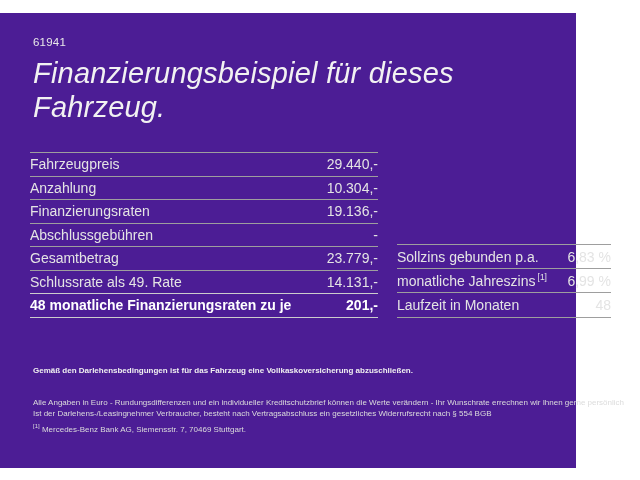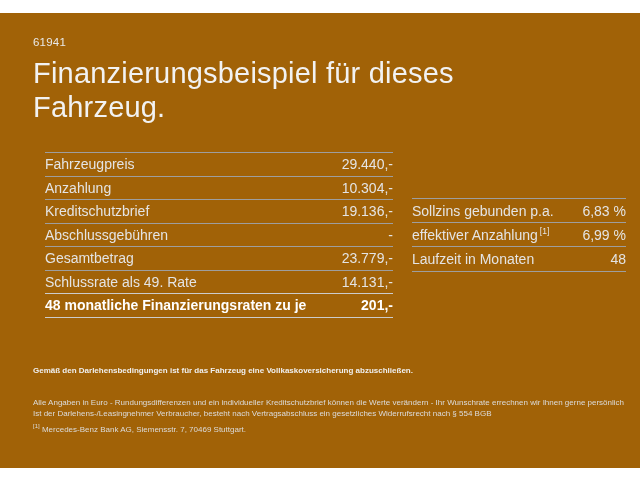--- a/index.html
+++ b/index.html
@@ -14,59 +14,60 @@
   .page {
     position: relative;
     width: 640px;
     height: 480px;
     background: #ffffff;
   }
   .slide {
     position: absolute;
     left: 0;
     top: 13px;
-    width: 640px;
+    width: 576px;
     height: 455px;
-    background: #a16207;
+    background: #4c1d95;
   }
   .doc-number {
     position: absolute;
     left: 33px;
     top: 23px;
     font-size: 11.5px;
     color: #e8e8e8;
     letter-spacing: 0.2px;
   }
   .title {
     position: absolute;
     left: 33px;
     top: 43px;
     margin: 0;
     width: 450px;
     font-size: 29px;
     line-height: 34px;
     font-weight: 400;
     color: #f2f2f2;
     letter-spacing: 0.2px;
+    font-style: italic;
   }
   .model {
     position: absolute;
     left: 33px;
     top: 119px;
     font-size: 13.5px;
     color: #e4e4e4;
   }
   .tables {
     position: absolute;
-    left: 45px;
+    left: 30px;
     top: 139px;
     width: 581px;
     display: flex;
     justify-content: space-between;
-    align-items: center;
+    align-items: flex-end;
   }
   .table {
     border-top: 1px solid #9e9e9e;
   }
   .table.left-table  { width: 348px; }
   .table.right-table { width: 214px; margin-top: 0; }
   .trow {
     display: flex;
     justify-content: space-between;
     align-items: center;
@@ -133,21 +134,21 @@
       <div class="table left-table">
         <div class="trow">
           <span class="lbl">Fahrzeugpreis</span>
           <span class="val">29.440,-</span>
         </div>
         <div class="trow">
           <span class="lbl">Anzahlung</span>
           <span class="val">10.304,-</span>
         </div>
         <div class="trow">
-          <span class="lbl">Kreditschutzbrief</span>
+          <span class="lbl">Finanzierungsraten</span>
           <span class="val">19.136,-</span>
         </div>
         <div class="trow">
           <span class="lbl">Abschlussgebühren</span>
           <span class="val">-</span>
         </div>
         <div class="trow">
           <span class="lbl">Gesamtbetrag</span>
           <span class="val">23.779,-</span>
         </div>
@@ -160,21 +161,21 @@
           <span class="val">201,-</span>
         </div>
       </div>
 
       <div class="table right-table">
         <div class="trow">
           <span class="lbl">Sollzins gebunden p.a.</span>
           <span class="val">6,83 %</span>
         </div>
         <div class="trow">
-          <span class="lbl"><span>effektiver Anzahlung</span><span class="sup-ref">[1]</span></span>
+          <span class="lbl"><span>monatliche Jahreszins</span><span class="sup-ref">[1]</span></span>
           <span class="val">6,99 %</span>
         </div>
         <div class="trow">
           <span class="lbl">Laufzeit in Monaten</span>
           <span class="val">48</span>
         </div>
       </div>
 
     </div>
 

